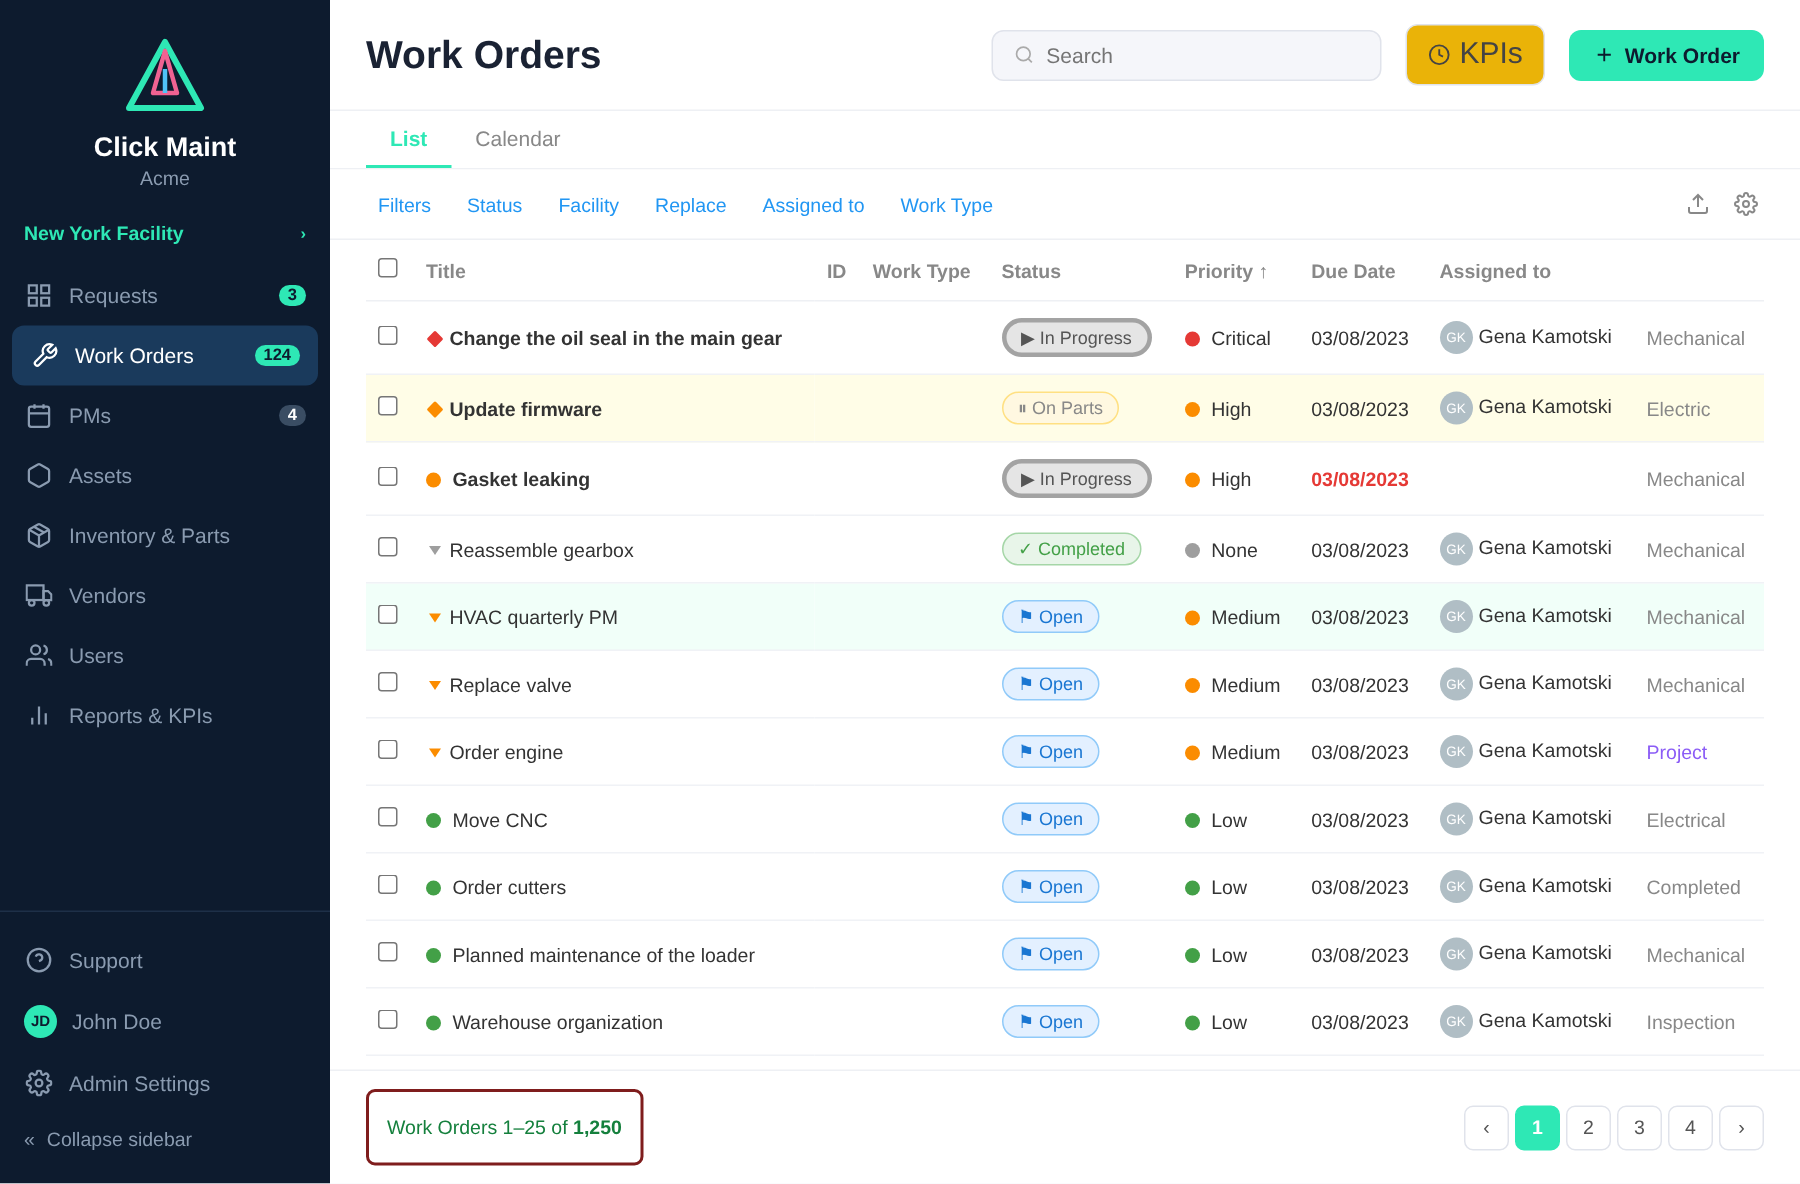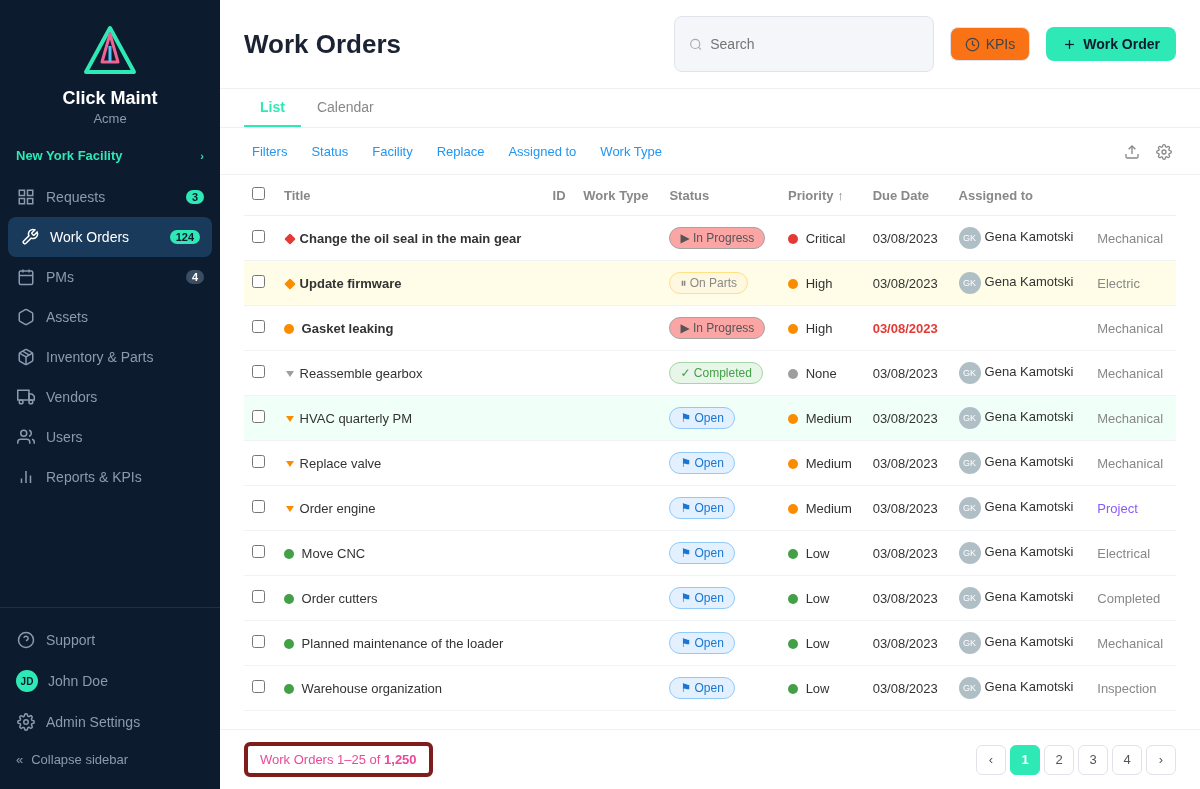--- a/index.html
+++ b/index.html
@@ -21,23 +21,23 @@
     .nav-item .badge.gray { background: #3a4d63; color: #fff; }
     .sidebar-bottom { padding: 12px 0; border-top: 1px solid #1e3048; }
     .collapse-btn { display: flex; align-items: center; gap: 8px; padding: 10px 16px; color: #8a9bb0; font-size: 13px; cursor: pointer; }
 
     
     .main { flex: 1; display: flex; flex-direction: column; overflow: hidden; background: #fff; }
 
     
     .header { display: flex; align-items: center; padding: 16px 24px; gap: 16px; background: #fff; border-bottom: 1px solid #eef0f4; }
     .page-title { font-size: 26px; font-weight: 700; color: #1a2233; margin-right: auto; }
-    .search-bar { display: flex; align-items: center; gap: 8px; background: #f5f6fa; border: 1px solid #e0e3eb; border-radius: 8px; padding: 19px 14px; width: 260px; }
+    .search-bar { display: flex; align-items: center; gap: 8px; background: #f5f6fa; border: 1px solid #e0e3eb; border-radius: 8px; padding: 8px 14px; width: 260px; }
     .search-bar input { border: none; background: transparent; outline: none; font-size: 14px; color: #666; width: 100%; }
-    .kpi-btn { display: flex; align-items: center; gap: 6px; border: 1px solid #e0e3eb; border-radius: 8px; padding: 8px 14px; font-size: 14px; color: #444; cursor: pointer; background: #f97316; }
+    .kpi-btn { display: flex; align-items: center; gap: 6px; border: 1px solid #e0e3eb; border-radius: 8px; padding: 8px 14px; font-size: 20px; color: #444; cursor: pointer; background: #eab308; }
     .add-btn { display: flex; align-items: center; gap: 6px; background: #2ee8b5; color: #0d1b2e; border: none; border-radius: 8px; padding: 9px 16px; font-size: 14px; font-weight: 600; cursor: pointer; }
 
     
     .tabs { display: flex; gap: 0; padding: 0 24px; border-bottom: 1px solid #eef0f4; background: #fff; }
     .tab { padding: 10px 16px; font-size: 14px; color: #888; cursor: pointer; border-bottom: 2px solid transparent; }
     .tab.active { color: #2ee8b5; border-bottom: 2px solid #2ee8b5; font-weight: 600; }
 
     
     .filters { display: flex; align-items: center; gap: 8px; padding: 10px 24px; background: #fff; border-bottom: 1px solid #eef0f4; }
     .filter-chip { font-size: 13px; color: #2196f3; cursor: pointer; padding: 4px 8px; }
@@ -46,34 +46,34 @@
 
     
     .table-wrap { flex: 1; overflow-y: auto; padding: 0 24px; }
     table { width: 100%; border-collapse: collapse; }
     thead th { text-align: left; padding: 12px 8px; font-size: 13px; color: #888; font-weight: 600; border-bottom: 1px solid #eef0f4; position: sticky; top: 0; background: #fff; z-index: 1; }
     tbody tr { border-bottom: 1px solid #f0f2f6; }
     tbody td { padding: 11px 8px; font-size: 13px; color: #333; }
     .check-col { width: 32px; }
     .priority-dot { width: 10px; height: 10px; border-radius: 50%; display: inline-block; margin-right: 4px; vertical-align: middle; }
     .status-badge { display: inline-flex; align-items: center; gap: 5px; padding: 3px 10px; border-radius: 20px; font-size: 12px; font-weight: 500; white-space: nowrap; }
-    .status-inprogress { background: #fca5a5; color: #555; border: 1px solid #a3a3a3; }
+    .status-inprogress { background: #e5e5e5; color: #555; border: 3px solid #a3a3a3; }
     .status-onhold { background: #fff8e1; color: #888; border: 1px solid #ffe082; }
     .status-completed { background: #e8f5e9; color: #43a047; border: 1px solid #a5d6a7; }
     .status-open { background: #e3f0ff; color: #1976d2; border: 1px solid #90caf9; }
     .row-highlight-yellow { background: #fffde7; }
     .row-highlight-green { background: #f1fff9; }
     .avatar { width: 22px; height: 22px; border-radius: 50%; background: #b0bec5; display: inline-flex; align-items: center; justify-content: center; font-size: 9px; color: #fff; margin-right: 4px; vertical-align: middle; }
 
     
     .table-footer { display: flex; align-items: center; justify-content: space-between; padding: 12px 24px; border-top: 1px solid #eef0f4; background: #fff; }
     .pagination { display: flex; align-items: center; gap: 4px; }
     .page-btn { width: 30px; height: 30px; border-radius: 6px; border: 1px solid #e0e3eb; background: #fff; cursor: pointer; display: flex; align-items: center; justify-content: center; font-size: 13px; color: #555; }
     .page-btn.active { background: #2ee8b5; color: #fff; border-color: #2ee8b5; font-weight: 700; }
-    .count-label { border: 4px solid #7f1d1d; border-radius: 6px; padding: 6px 12px; font-size: 13px; color: #ec4899; }
+    .count-label { border: 2px solid #7f1d1d; border-radius: 6px; padding: 16px 12px; font-size: 13px; color: #15803d; }
 
     
     svg { display: inline-block; vertical-align: middle; }
   </style>
 </head>
 <body>
 
 <nav class="sidebar">
   <div class="sidebar-logo">
 

